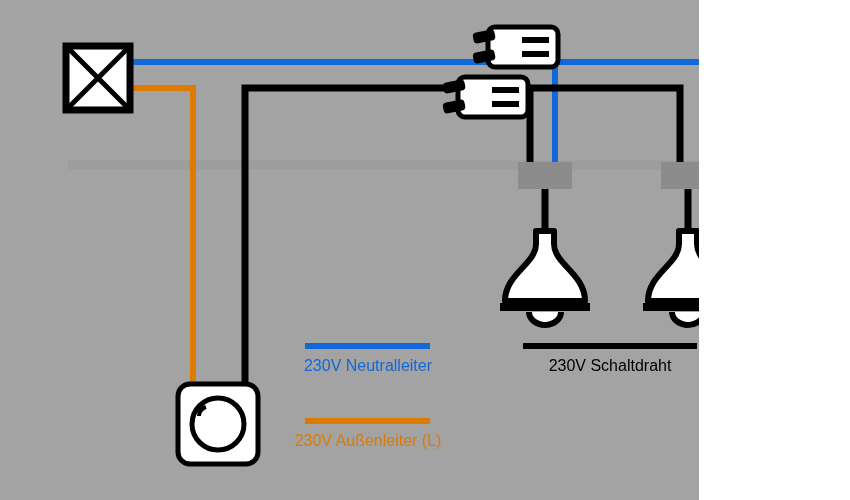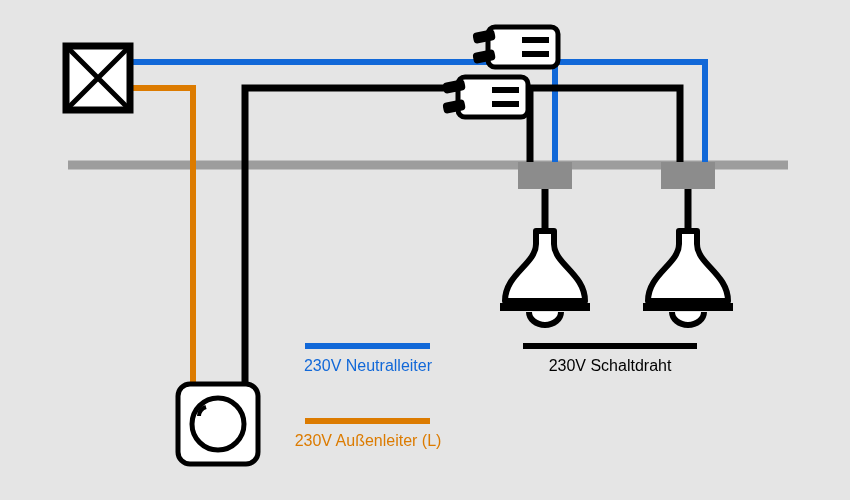--- a/index.html
+++ b/index.html
@@ -2,23 +2,23 @@
 <html><head>
 <meta charset="utf-8">
 <style>
   html, body {
     margin: 0;
     padding: 0;
     background: #ffffff;
   }
   .canvas {
     position: relative;
-    width: 850px;
+    width: 699px;
     height: 500px;
-    background: #e5e5e5;
+    background: #a3a3a3;
     overflow: hidden;
   }
   .lbl {
     font-family: "Liberation Sans", sans-serif;
     font-size: 16px;
   }
 </style>
 </head>
 <body>
 

